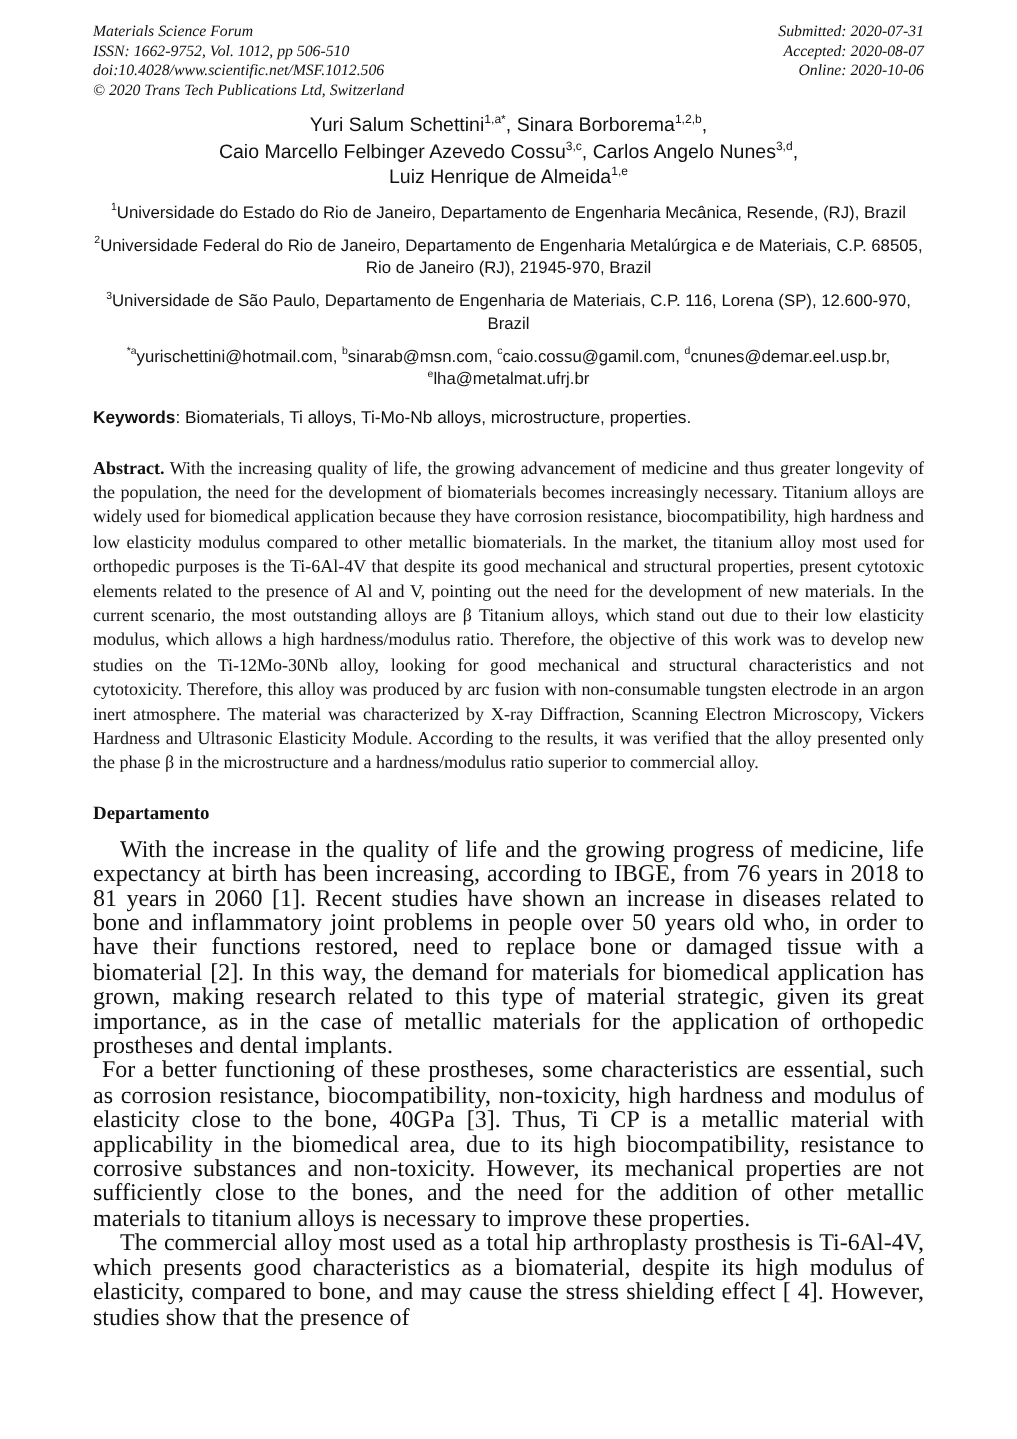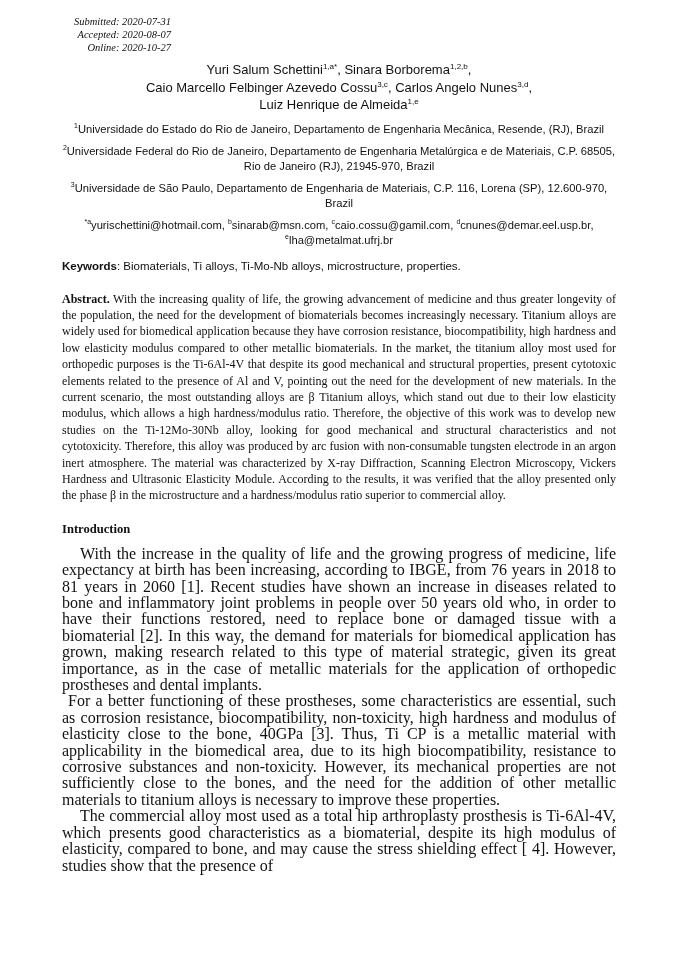--- a/index.html
+++ b/index.html
@@ -81,45 +81,51 @@
   }
   .indent-lg { text-indent: 18px; }
   .indent-sm { text-indent: 6px; }
 </style>
 </head>
 <body>
 
 <div class="page">
 
   <div class="meta">
+    <div class="meta-left">
+      <div>Materials Science Forum</div>
+      <div>ISSN: 1662-9752, Vol. 1012, pp 506-510</div>
+      <div>doi:10.4028/www.scientific.net/MSF.1012.506</div>
+      <div>© 2020 Trans Tech Publications Ltd, Switzerland</div>
+    </div>
     <div class="meta-right">
       <div>Submitted: 2020-07-31</div>
       <div>Accepted: 2020-08-07</div>
-      <div>Online: 2020-10-27</div>
+      <div>Online: 2020-10-06</div>
     </div>
   </div>
 
 
   <div class="authors">
     <div>Yuri Salum Schettini<sup>1,a*</sup>, Sinara Borborema<sup>1,2,b</sup>,</div>
     <div>Caio Marcello Felbinger Azevedo Cossu<sup>3,c</sup>, Carlos Angelo Nunes<sup>3,d</sup>,</div>
     <div>Luiz Henrique de Almeida<sup>1,e</sup></div>
   </div>
 
   <div class="affil"><sup>1</sup>Universidade do Estado do Rio de Janeiro, Departamento de Engenharia Mecânica, Resende, (RJ), Brazil</div>
   <div class="affil"><sup>2</sup>Universidade Federal do Rio de Janeiro, Departamento de Engenharia Metalúrgica e de Materiais, C.P. 68505, Rio de Janeiro (RJ), 21945-970, Brazil</div>
   <div class="affil"><sup>3</sup>Universidade de São Paulo, Departamento de Engenharia de Materiais, C.P. 116, Lorena (SP), 12.600-970, Brazil</div>
 
   <div class="emails"><sup>*a</sup>yurischettini@hotmail.com, <sup>b</sup>sinarab@msn.com, <sup>c</sup>caio.cossu@gamil.com, <sup>d</sup>cnunes@demar.eel.usp.br, <sup>e</sup>lha@metalmat.ufrj.br</div>
 
   <p class="keywords"><span class="b">Keywords</span><span>: Biomaterials, Ti alloys, Ti-Mo-Nb alloys, microstructure, properties.</span></p>
 
   <p class="abstract"><span class="b">Abstract.</span><span> With the increasing quality of life, the growing advancement of medicine and thus greater longevity of the population, the need for the development of biomaterials becomes increasingly necessary. Titanium alloys are widely used for biomedical application because they have corrosion resistance, biocompatibility, high hardness and low elasticity modulus compared to other metallic biomaterials. In the market, the titanium alloy most used for orthopedic purposes is the Ti-6Al-4V that despite its good mechanical and structural properties, present cytotoxic elements related to the presence of Al and V, pointing out the need for the development of new materials. In the current scenario, the most outstanding alloys are β Titanium alloys, which stand out due to their low elasticity modulus, which allows a high hardness/modulus ratio. Therefore, the objective of this work was to develop new studies on the Ti-12Mo-30Nb alloy, looking for good mechanical and structural characteristics and not cytotoxicity. Therefore, this alloy was produced by arc fusion with non-consumable tungsten electrode in an argon inert atmosphere. The material was characterized by X-ray Diffraction, Scanning Electron Microscopy, Vickers Hardness and Ultrasonic Elasticity Module. According to the results, it was verified that the alloy presented only the phase β in the microstructure and a hardness/modulus ratio superior to commercial alloy.</span></p>
 
-  <h2 class="section-heading">Introduction</h2>
+  <h2 class="section-heading">Departamento</h2>
 
   <div class="bodytext">
     <p class="indent-lg">With the increase in the quality of life and the growing progress of medicine, life expectancy at birth has been increasing, according to IBGE, from 76 years in 2018 to 81 years in 2060 [1]. Recent studies have shown an increase in diseases related to bone and inflammatory joint problems in people over 50 years old who, in order to have their functions restored, need to replace bone or damaged tissue with a biomaterial [2]. In this way, the demand for materials for biomedical application has grown, making research related to this type of material strategic, given its great importance, as in the case of metallic materials for the application of orthopedic prostheses and dental implants.</p>
     <p class="indent-sm">For a better functioning of these prostheses, some characteristics are essential, such as corrosion resistance, biocompatibility, non-toxicity, high hardness and modulus of elasticity close to the bone, 40GPa [3]. Thus, Ti CP is a metallic material with applicability in the biomedical area, due to its high biocompatibility, resistance to corrosive substances and non-toxicity. However, its mechanical properties are not sufficiently close to the bones, and the need for the addition of other metallic materials to titanium alloys is necessary to improve these properties.</p>
     <p class="indent-lg">The commercial alloy most used as a total hip arthroplasty prosthesis is Ti-6Al-4V, which presents good characteristics as a biomaterial, despite its high modulus of elasticity, compared to bone, and may cause the stress shielding effect [ 4]. However, studies show that the presence of</p>
   </div>
 
 </div>
 
 </body></html>

